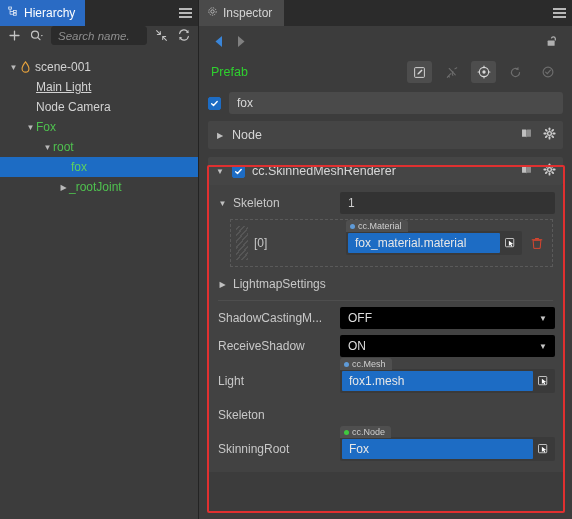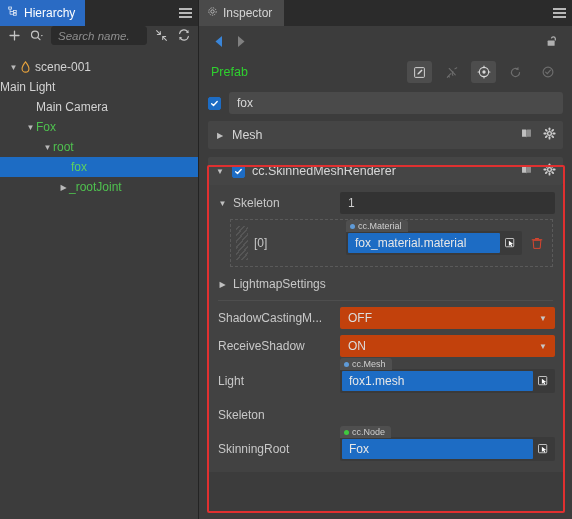--- a/index.html
+++ b/index.html
@@ -156,21 +156,21 @@
   }
   .prop-label { width: 122px; font-size: 12px; color: #c8c8c8; flex: 0 0 122px; }
   .prop-label.indent-tri { display: flex; align-items: center; gap: 6px; }
   .tri-small { width: 9px; font-size: 8px; color: #c0c0c0; display:flex; align-items:center; justify-content:center;}
   .num-field {
     flex: 1; height: 22px; background: #333333; border-radius: 2px;
     display: flex; align-items: center; padding: 0 8px;
     color: #cccccc; font-size: 12px;
   }
   .select-field {
-    flex: 1; height: 22px; background: #c2410c; border-radius: 2px;
+    flex: 1; height: 22px; background: #000000; border-radius: 2px;
     display: flex; align-items: center; padding: 0 8px;
     color: #dcdcdc; font-size: 12px; position: relative;
   }
   .select-field .caret {
     margin-left: auto; font-size: 8px; color: #c7c7c7;
   }
 
   
   .array-box {
     margin: 2px 10px 4px 22px;
@@ -295,26 +295,26 @@
       <div class="tree-row" style="padding-left:8px;">
         <span class="arrow">▼</span>
         <span class="scene-ico">
           <svg width="11" height="12" viewBox="0 0 12 14">
             <path d="M6 1 C6 1 10 6 10 9 A4 4 0 0 1 2 9 C2 6 6 1 6 1 Z" fill="none" stroke="#e8a33d" stroke-width="1.3"></path>
           </svg>
         </span>
         <span class="label">scene-001</span>
       </div>
 
-      <div class="tree-row" style="">
+      <div class="tree-row" style="padding-left:36px;text-decoration:underline;">
         <span class="label">Main Light</span>
       </div>
 
       <div class="tree-row" style="padding-left:36px;">
-        <span class="label">Main Camera</span>
+        <span class="label">Node Camera</span>
       </div>
 
       <div class="tree-row" style="padding-left:25px;">
         <span class="arrow">▼</span>
         <span class="label green">Fox</span>
       </div>
 
       <div class="tree-row" style="padding-left:42px;">
         <span class="arrow">▼</span>
         <span class="label green">root</span>
@@ -426,21 +426,21 @@
               <path d="M2.2 6.2 L4.7 8.6 L9.6 3.3" fill="none" stroke="#ffffff" stroke-width="1.8" stroke-linecap="round" stroke-linejoin="round"></path>
             </svg>
         </div>
         <div class="name-field">
           <span>fox</span>
         </div>
       </div>
 
       <div class="comp-header">
         <span class="tri">▶</span>
-        <span class="comp-title">Mesh</span>
+        <span class="comp-title">Node</span>
         <span class="comp-icons">
           <span>
             <svg width="13" height="13" viewBox="0 0 16 16">
               <path d="M2.5 3 H7 A1.3 1.3 0 0 1 8 4.2 V13 A1.3 1.3 0 0 0 7 12 H2.5 Z" fill="#c0c0c0"></path>
               <path d="M13.5 3 H9 A1.3 1.3 0 0 0 8 4.2 V13 A1.3 1.3 0 0 1 9 12 H13.5 Z" fill="#8d8d8d"></path>
             </svg>
           </span>
           <span>
             <svg width="13" height="13" viewBox="0 0 16 16">
               <circle cx="8" cy="8" r="2.3" fill="none" stroke="#cfcfcf" stroke-width="1.6"></circle>

